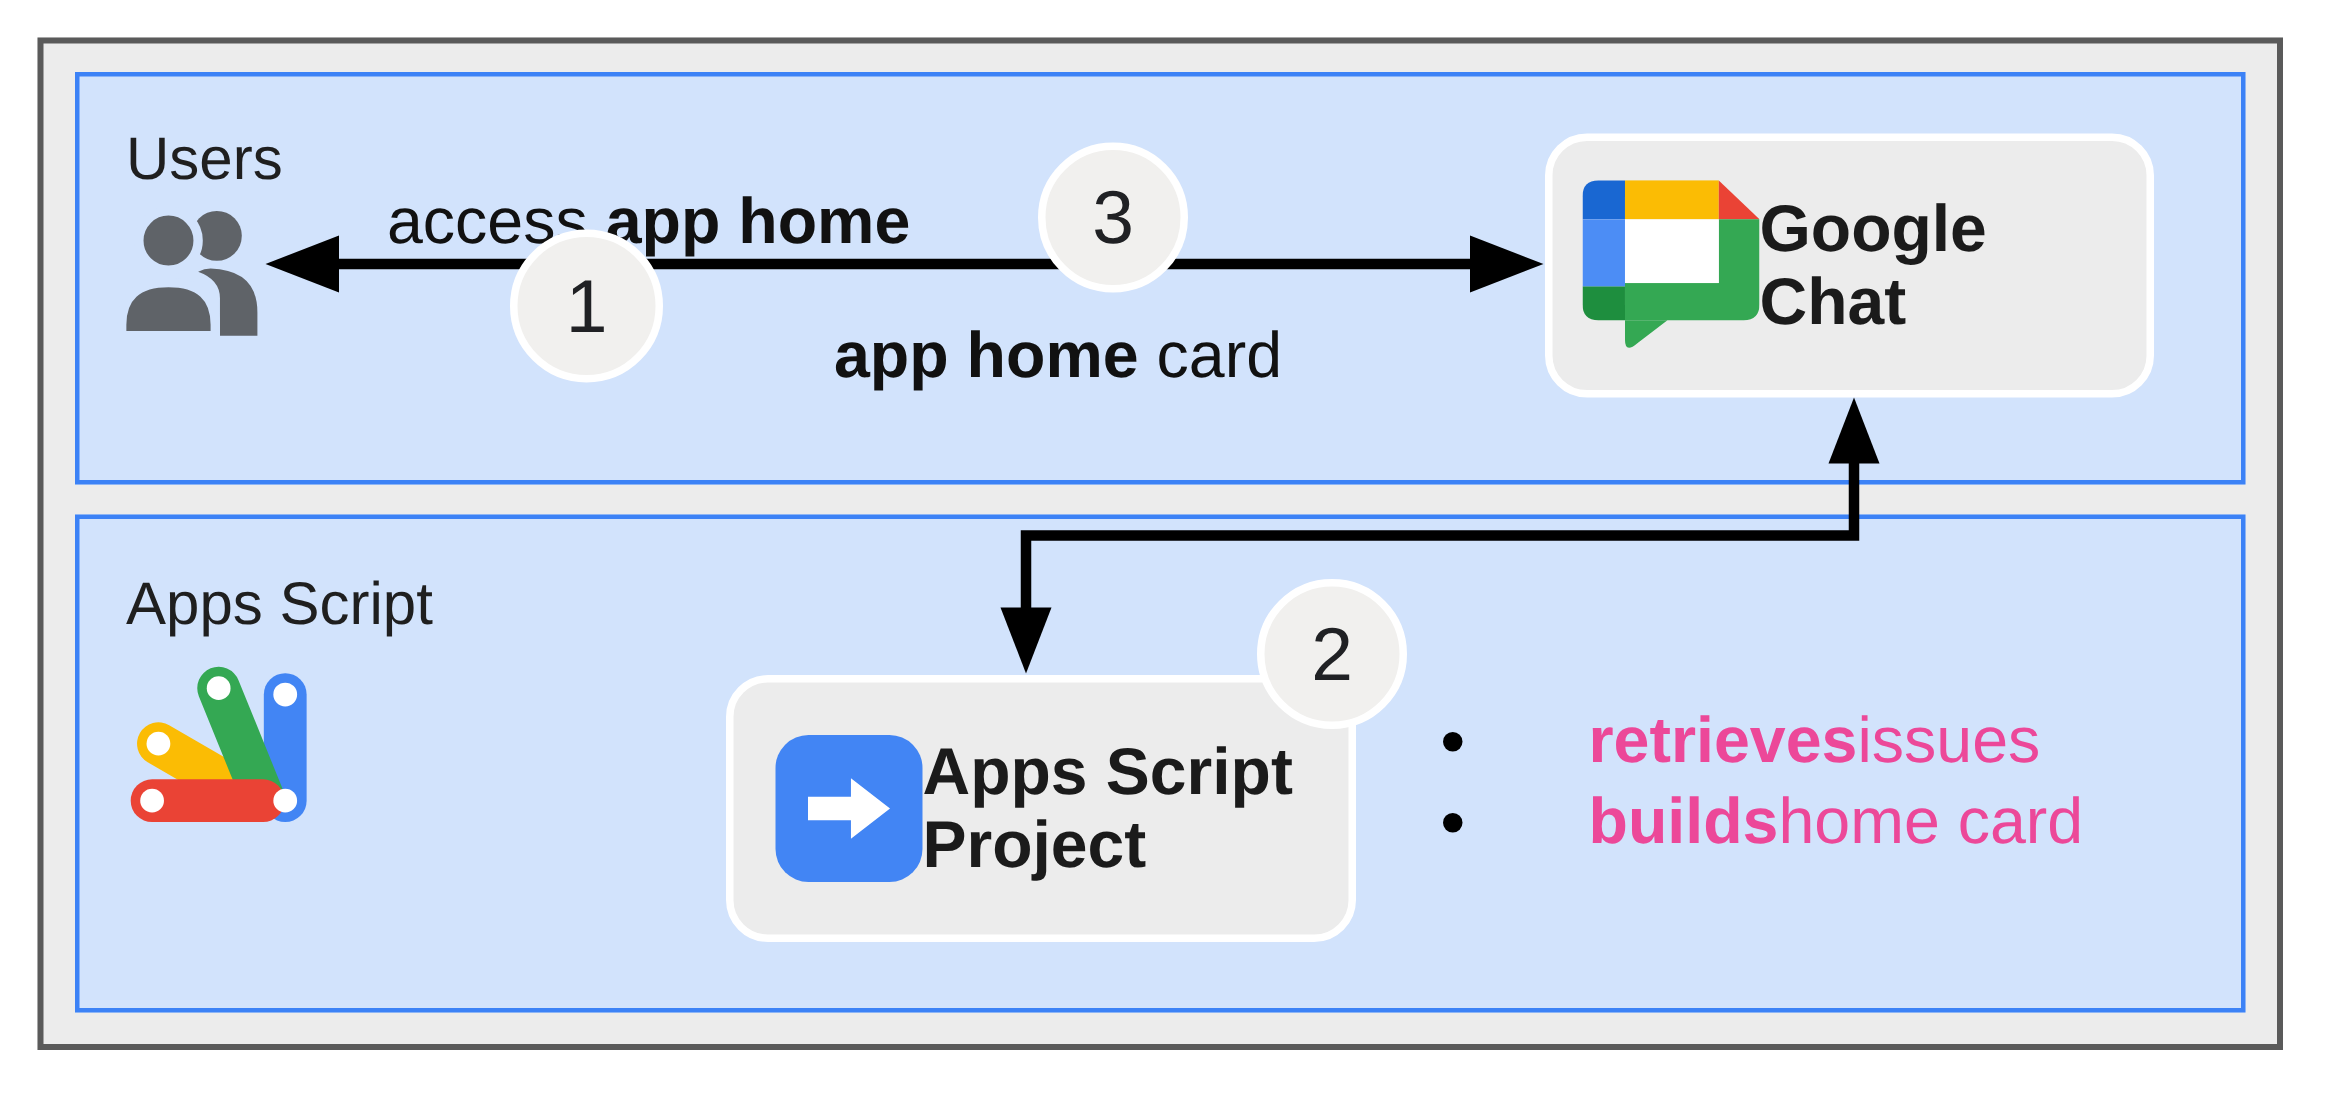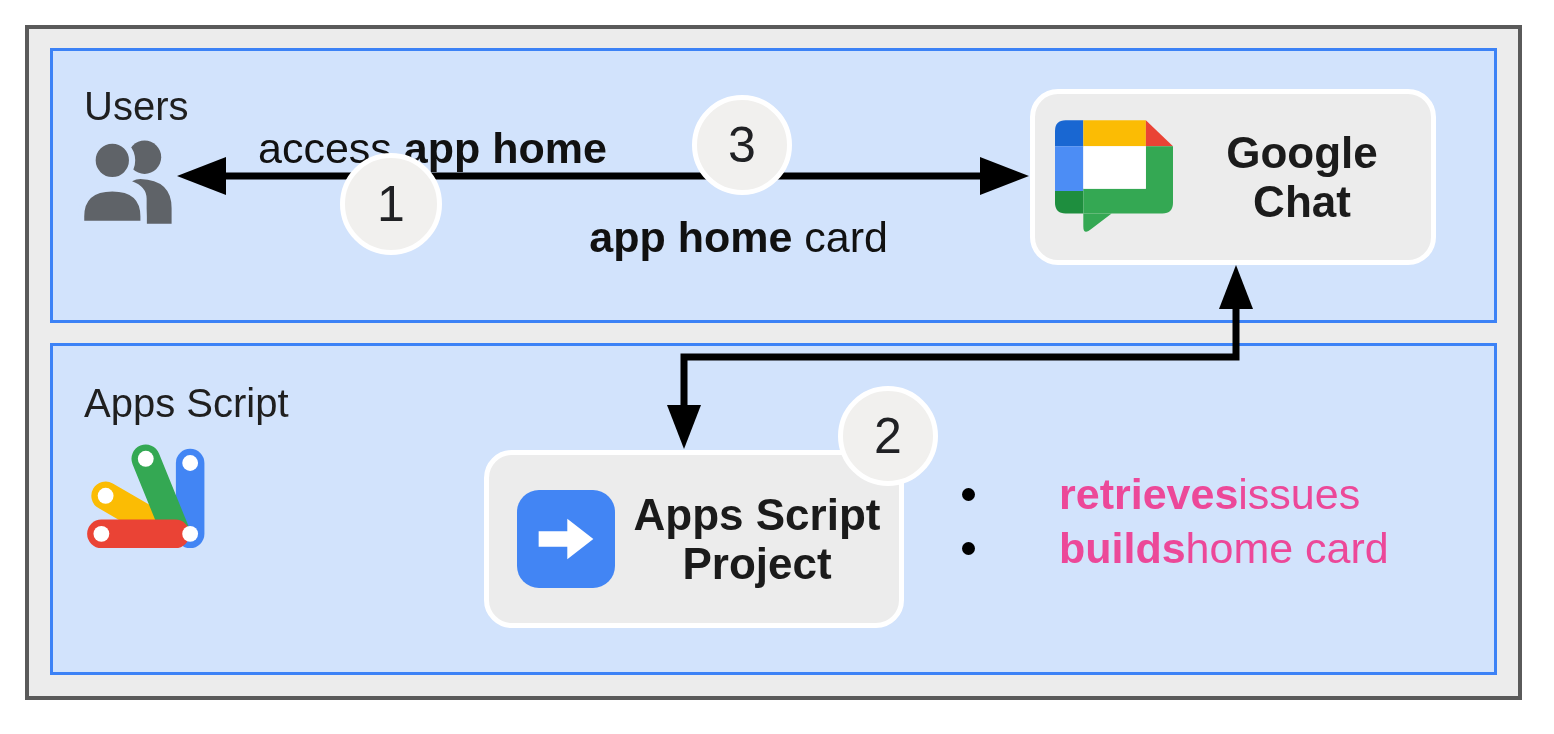--- a/index.html
+++ b/index.html
@@ -19,33 +19,33 @@
   .panel-users  { left:50px; top:48px;  width:1447px; height:275px; }
   .panel-script { left:50px; top:343px; width:1447px; height:332px; }
 
   .panel-label { position:absolute; font-size:40px; font-weight:400; color:#1f1f1f; white-space:nowrap; }
   .lbl-users { left:84px; top:84px; }
   .lbl-apps-script { left:84px; top:381px; }
 
   .edge-label { position:absolute; font-size:43px; white-space:nowrap; color:#111; }
   .edge-label .b { font-weight:700; }
   .lbl-access { left:258px; top:84px;margin-top:40px; }
-  .lbl-homecard { left:508px; top:213px; width:380px; text-align:right; }
+  .lbl-homecard { left:556px; top:213px; width:380px; text-align:left; }
 
   .icon-abs { position:absolute; }
 
   .card {
     position:absolute; background:#ececec; border:5px solid #ffffff; border-radius:28px;
     display:flex; align-items:center;
   }
   .card-chat { left:1030px; top:89px; width:406px; height:176px; padding-left:20px; }
   .card-project { left:484px; top:450px; width:420px; height:178px; padding-left:28px; }
 
   .card-title {
-    flex:1; text-align:center; font-size:44px; font-weight:700; line-height:1.12; color:#1b1b1b;
+    flex:1; text-align:left; font-size:44px; font-weight:700; line-height:1.12; color:#1b1b1b;
   }
 
   .project-icon {
     width:98px; height:98px; border-radius:22px; background:#4285f4; flex:0 0 auto;
     display:flex; align-items:center; justify-content:center;
   }
 
   .step-circle {
     position:absolute; width:100px; height:100px; border-radius:50%;
     background:#f1f0ee; border:5px solid #ffffff;

